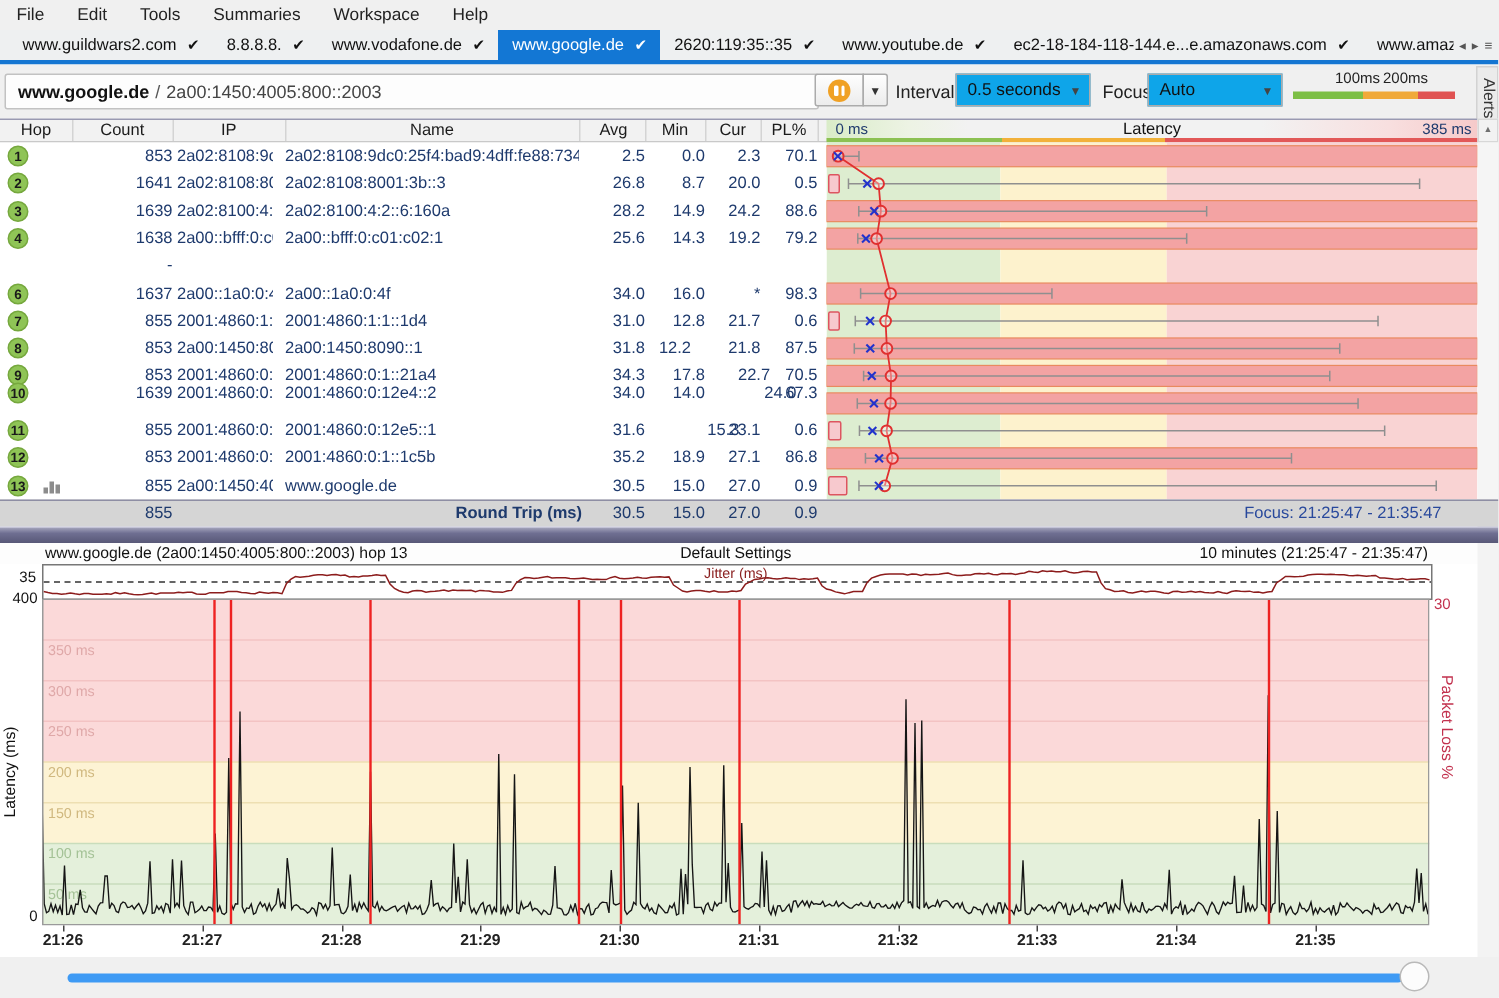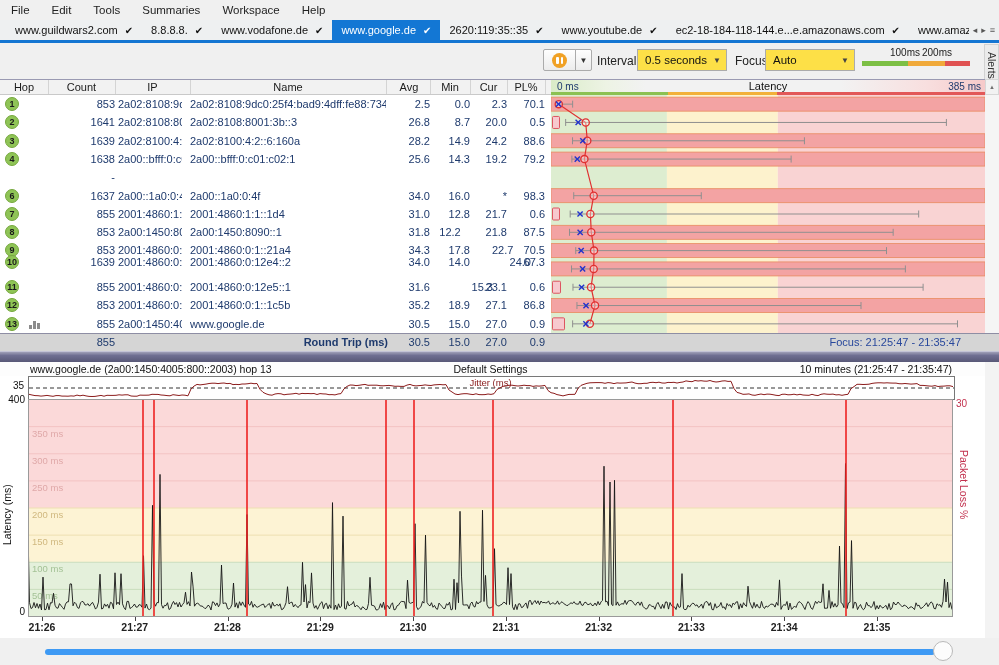--- a/index.html
+++ b/index.html
@@ -30,21 +30,21 @@
   .tbtn{position:absolute;top:6px;height:22px;background:linear-gradient(#fefefe,#ececec);
         border:1px solid #ababab;box-sizing:border-box;display:flex;align-items:center;justify-content:center;}
   #pausebtn{left:543px;width:33px;border-radius:2px 0 0 2px;}
   #pausedd{left:575px;width:17px;border-radius:0 2px 2px 0;font-size:8px;color:#333;}
   .pcircle{width:15px;height:15px;border-radius:50%;background:#f0a125;display:flex;align-items:center;
            justify-content:center;gap:2px;}
   .pbar{width:2.5px;height:7px;background:#fff;border-radius:1px;display:block;}
   .tlabel{position:absolute;top:11px;font-size:12px;color:#222;}
   #intervalLbl{left:597px;}
   #focusLbl{left:735px;}
-  .select{position:absolute;top:6px;height:22px;background:#fde047;border:1px solid #ababab;
+  .select{position:absolute;top:6px;height:22px;background:#0ea5e9;border:1px solid #ababab;
           box-sizing:border-box;font-size:11.5px;color:#111;display:flex;align-items:center;
           padding-left:7px;justify-content:space-between;}
   #intervalSel{left:637px;width:90px;}
   #focusSel{left:765px;width:90px;}
   .select .dd{font-size:8px;color:#444;padding-right:5px;}
   #legend{position:absolute;left:862px;top:3px;width:108px;height:26px;font-size:10px;color:#222;}
   #legend .l1{position:absolute;left:28px;top:1px;}
   #legend .l2{position:absolute;left:60px;top:1px;}
   #legendbar{position:absolute;left:0;top:15px;width:108px;height:5px;
              background:linear-gradient(to right,#7cbf45 0 43%,#f0a93a 43% 77%,#e05252 77% 100%);}
@@ -162,20 +162,23 @@
       </div>
     <div id="tabnav">
         <span>◂</span>
         <span>▸</span>
         <span>≡</span>
       </div>
   </div>
   <div id="tabline"></div>
 
   <div id="toolbar">
+    <div id="targetbox">
+      <span class="host">www.google.de</span><span class="sep">/</span><span class="addr">2a00:1450:4005:800::2003</span>
+    </div>
     <div id="pausebtn" class="tbtn">
       <span class="pcircle">
           <span class="pbar"></span>
           <span class="pbar"></span>
         </span>
     </div>
     <div id="pausedd" class="tbtn">▼</div>
     <span id="intervalLbl" class="tlabel">Interval</span>
     <div id="intervalSel" class="select">
       <span>0.5 seconds</span>

